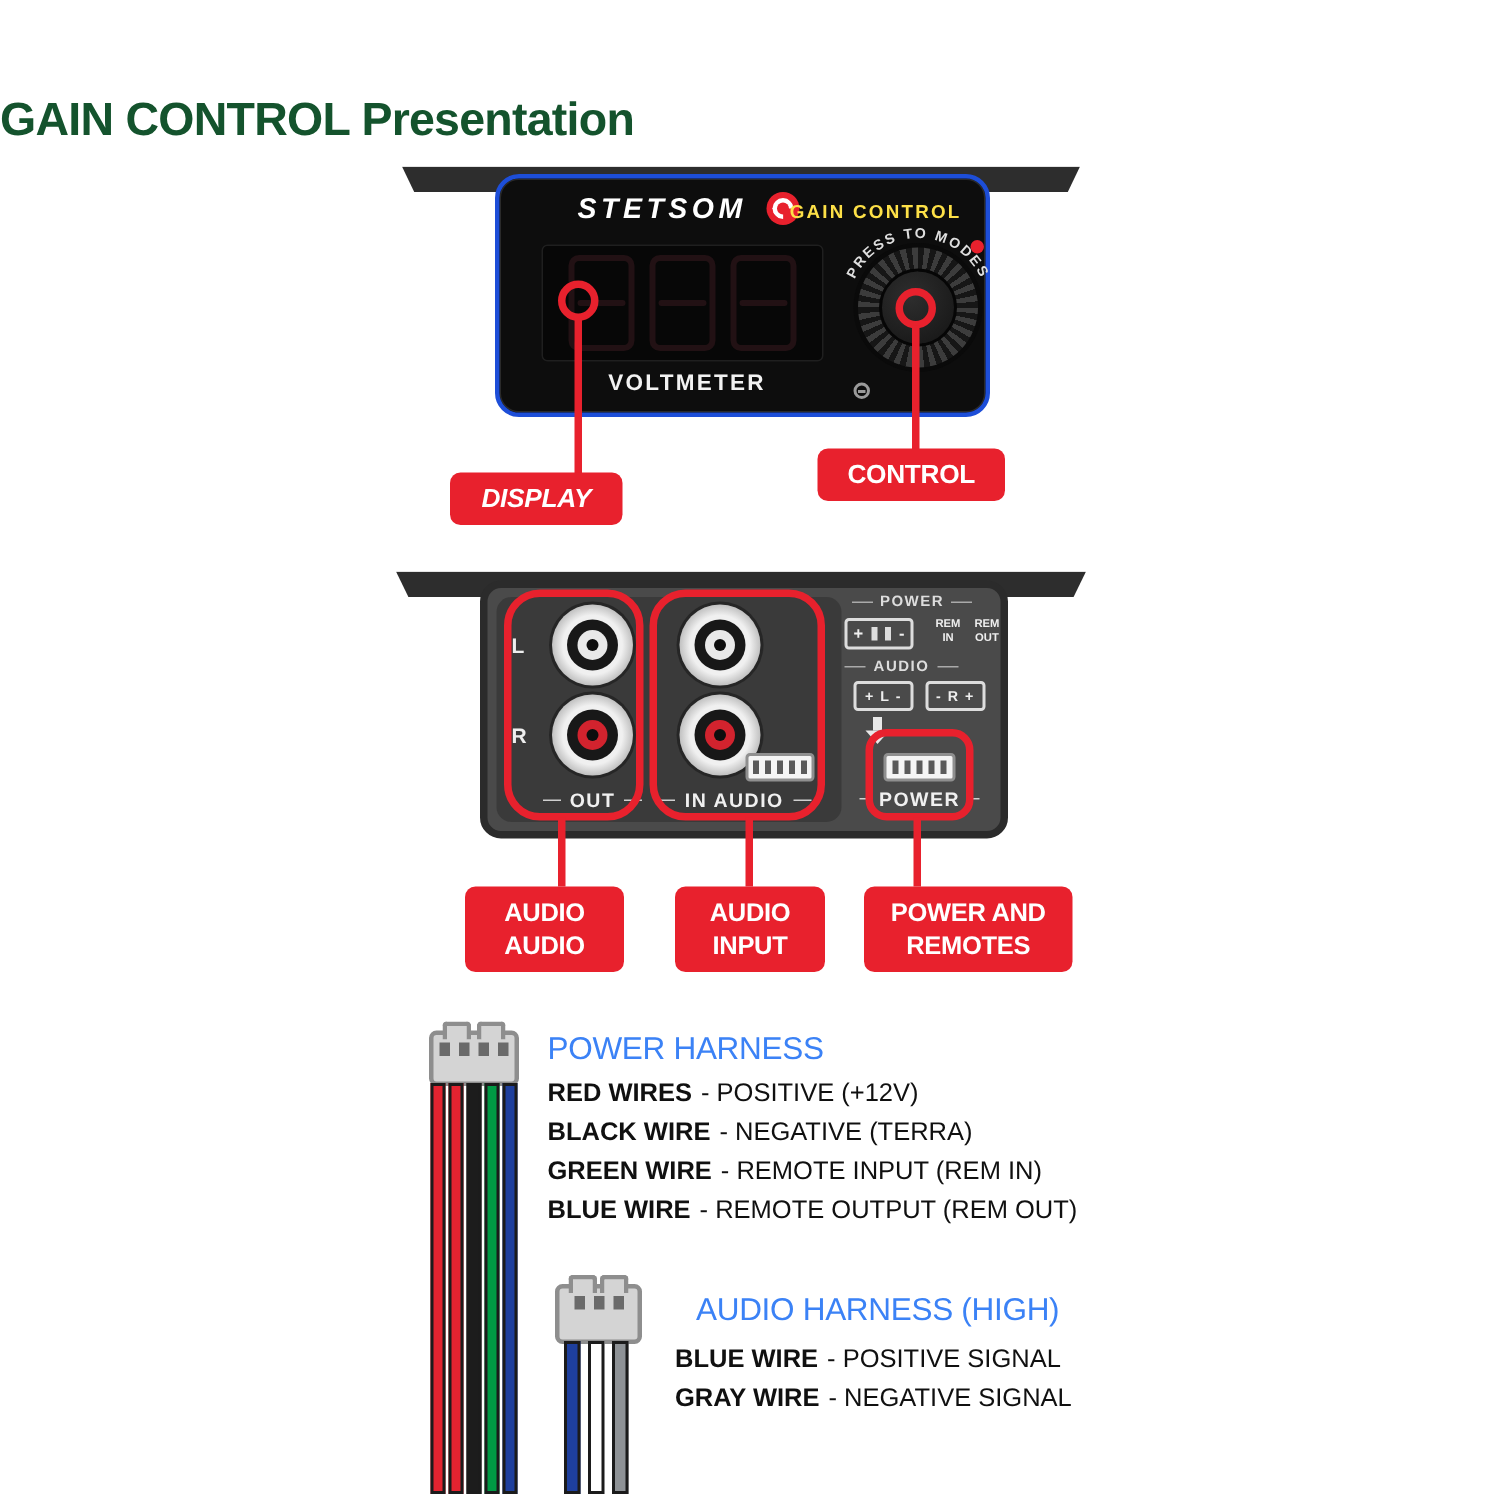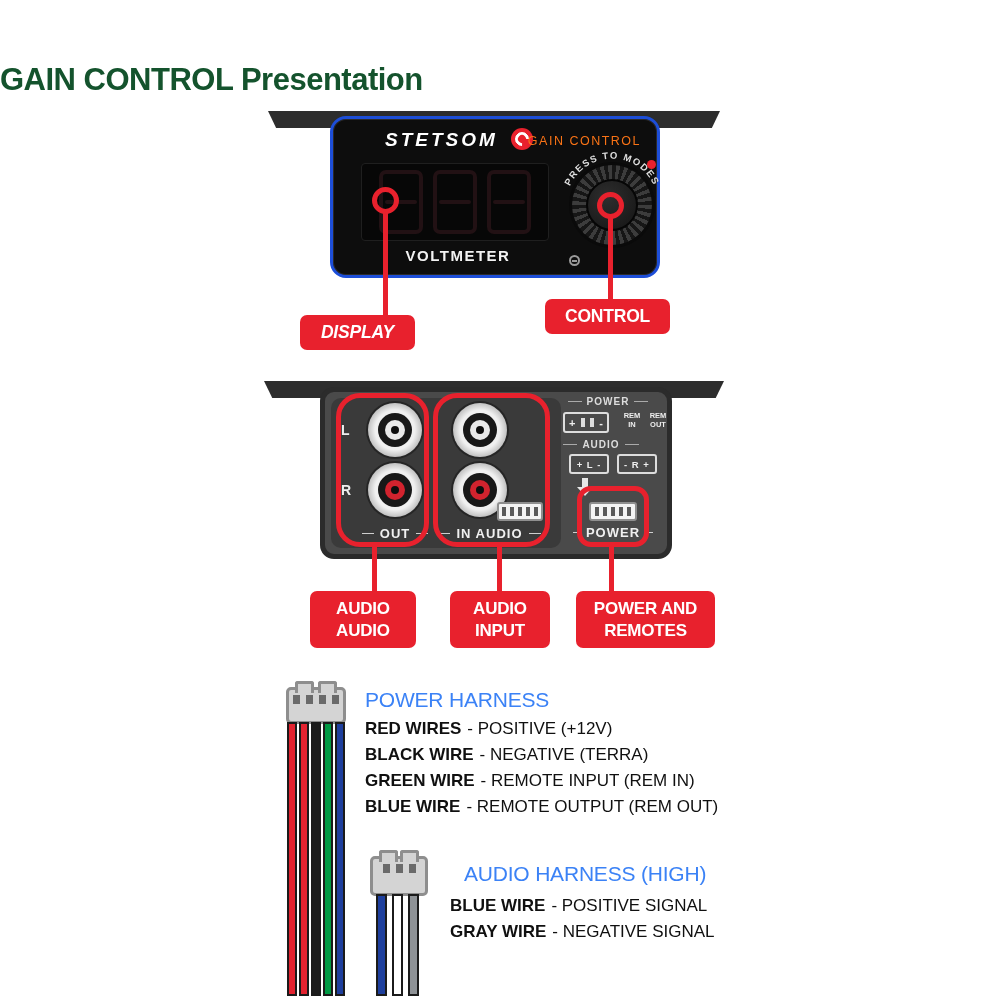--- a/index.html
+++ b/index.html
@@ -18,21 +18,21 @@
   
   .front-body { position:absolute; left:330px; top:116px; width:330px; height:162px;
     background:var(--device-dark,#0d0d0d); border:3px solid #1d4ed8; border-radius:16px;
     box-shadow:inset 0 0 0 1px #2a2a2a; }
   .brand { position:absolute; left:52px; top:10px; color:#fff; font-style:italic;
     font-weight:800; font-size:19px; letter-spacing:3px; }
   .brand-g { position:absolute; left:178px; top:9px; width:22px; height:22px;
     border-radius:50%; background:var(--callout-red,#e8212d); }
   .brand-g::before { content:""; position:absolute; inset:4px; border:3px solid #fff;
     border-radius:50%; border-right-color:transparent; transform:rotate(45deg); }
-  .front-title { position:absolute; right:16px; top:15px; color:#f97316; font-weight:400;
+  .front-title { position:absolute; right:16px; top:15px; color:#fde047; font-weight:700;
     font-size:12.5px; letter-spacing:1.5px; }
   .display { position:absolute; left:28px; top:44px; width:188px; height:78px;
     background:#070707; border:1px solid #1f1f1f; border-radius:4px;
     display:flex; gap:10px; align-items:center; justify-content:center; }
   .digit { width:44px; height:64px; border:4px solid #221114; border-radius:7px; position:relative; }
   .digit::after { content:""; position:absolute; left:2px; right:2px; top:50%; margin-top:-2px;
     height:4px; background:#221114; border-radius:2px; }
   .voltmeter { position:absolute; left:60px; top:128px; width:130px; text-align:center;
     color:#f2f2f2; font-weight:800; font-size:15px; letter-spacing:1.5px; }
   .knob { position:absolute; left:239px; top:46px; width:80px; height:80px; border-radius:50%;

